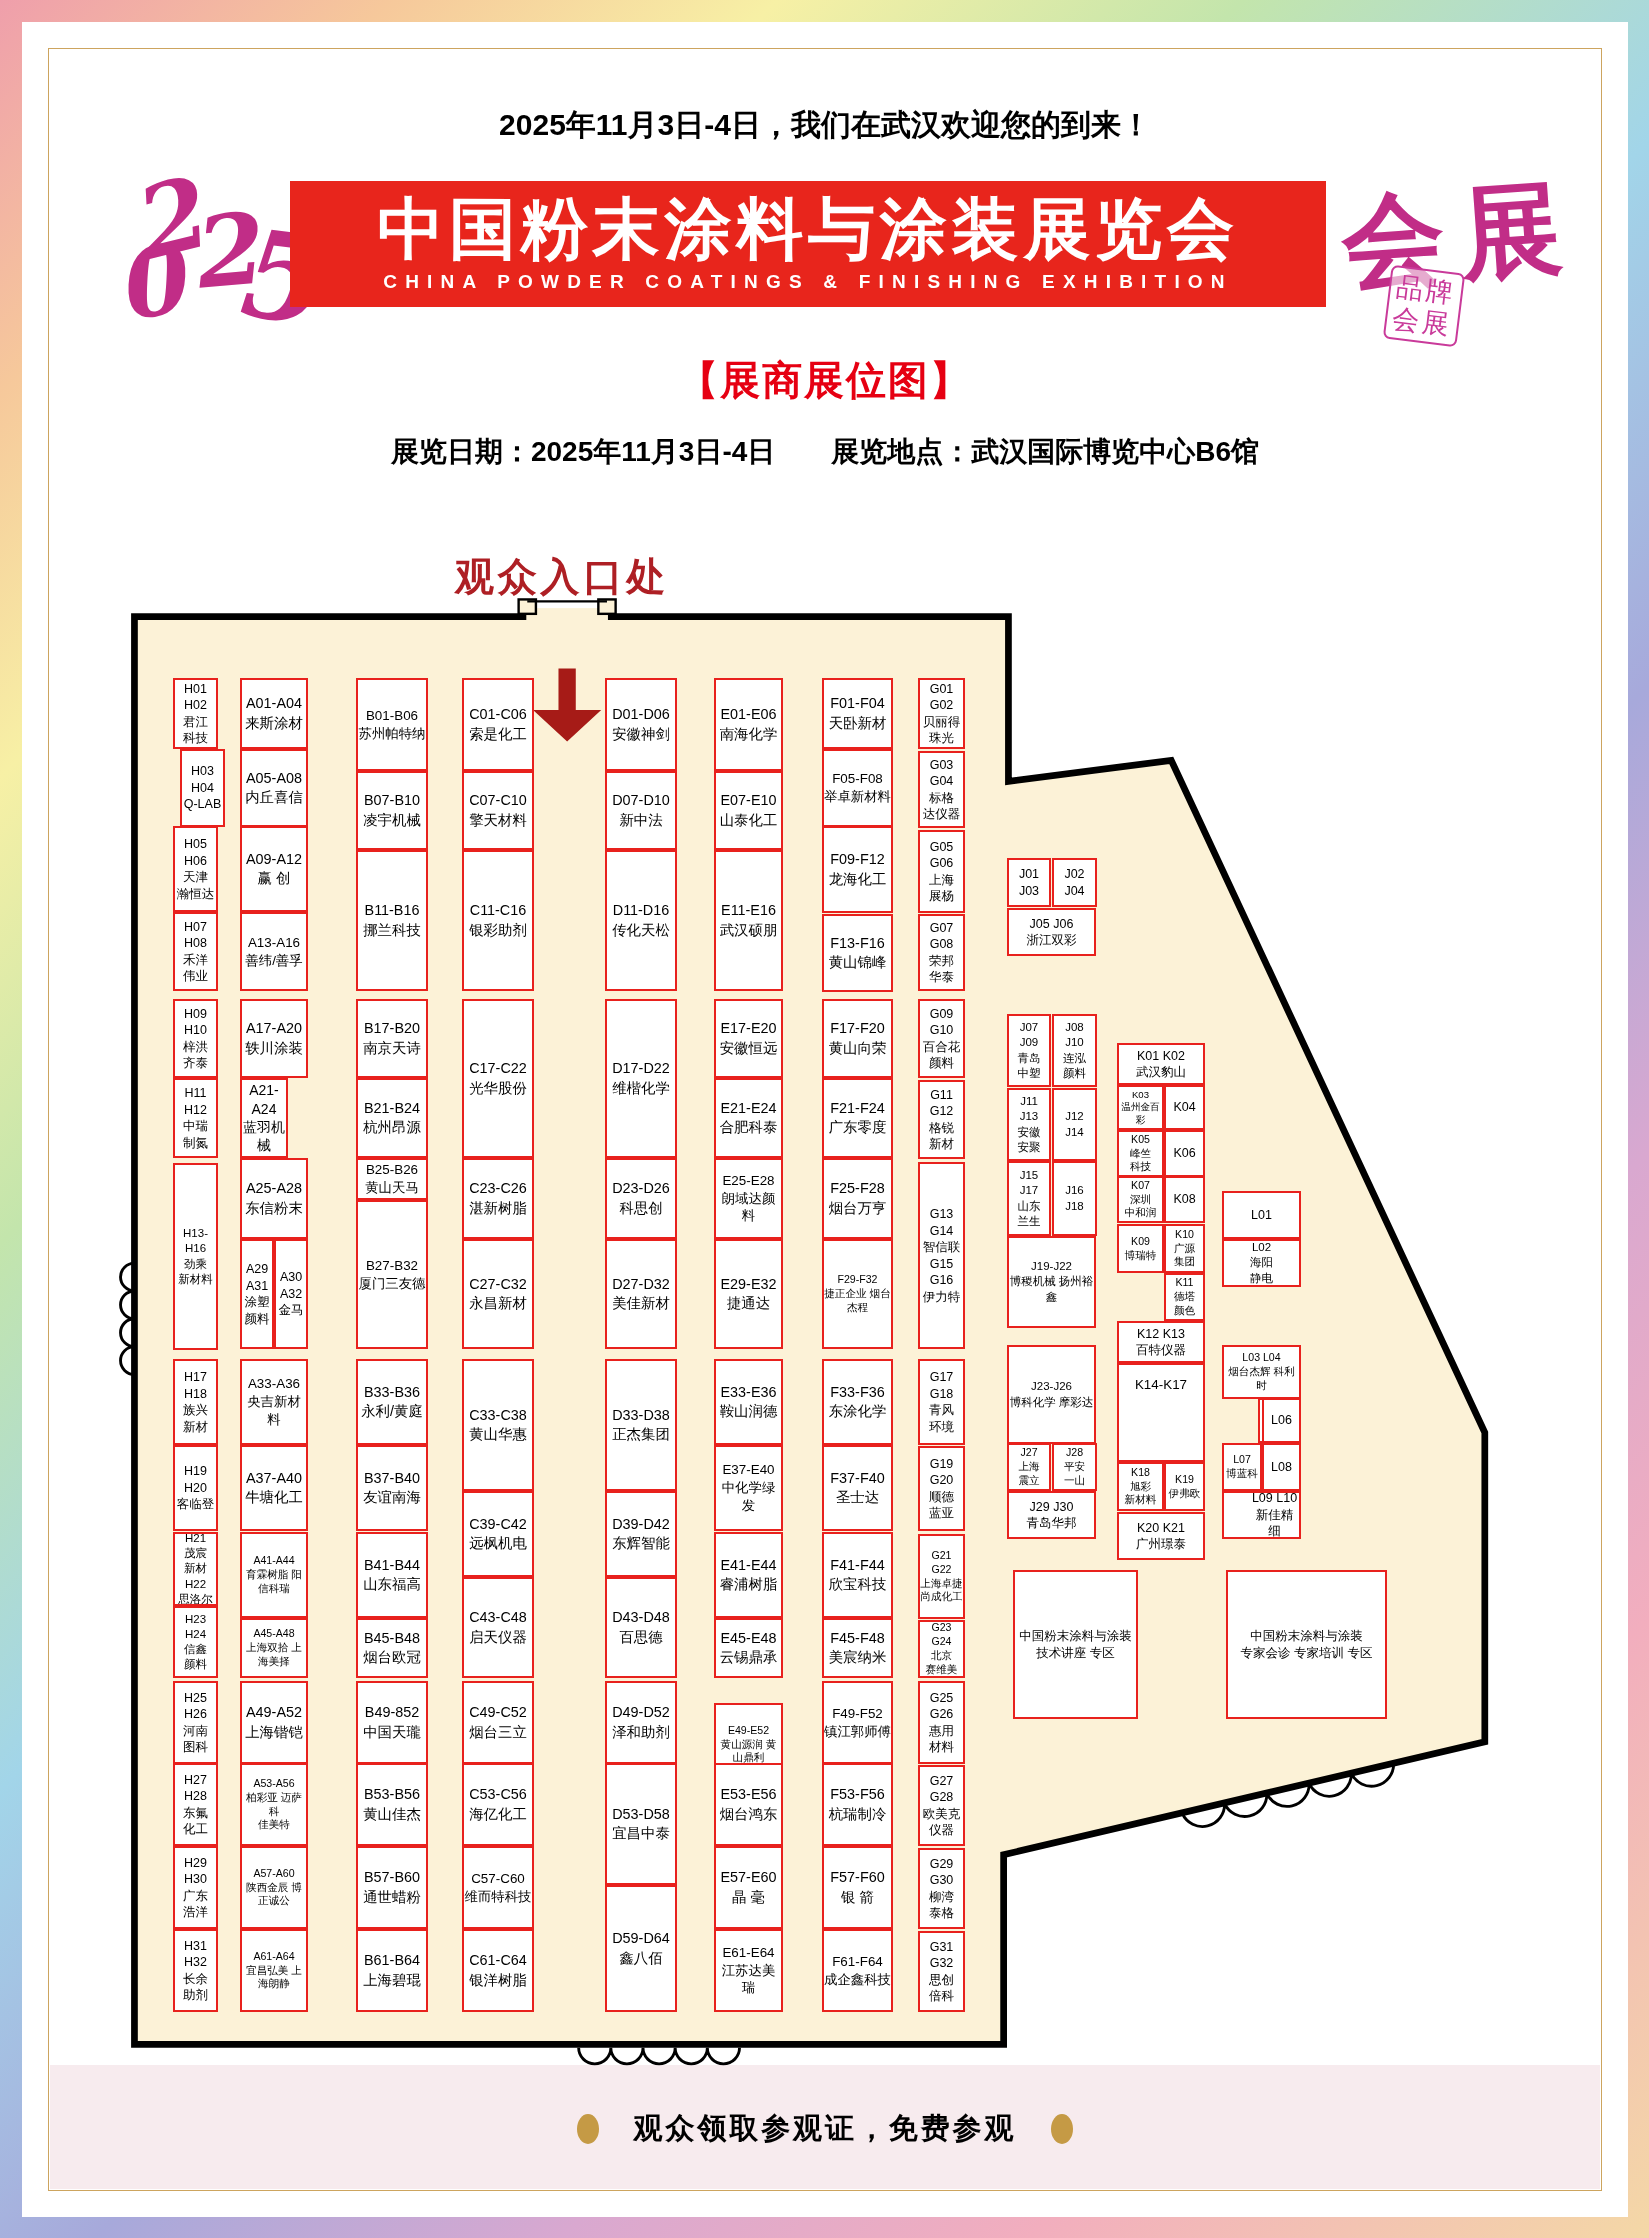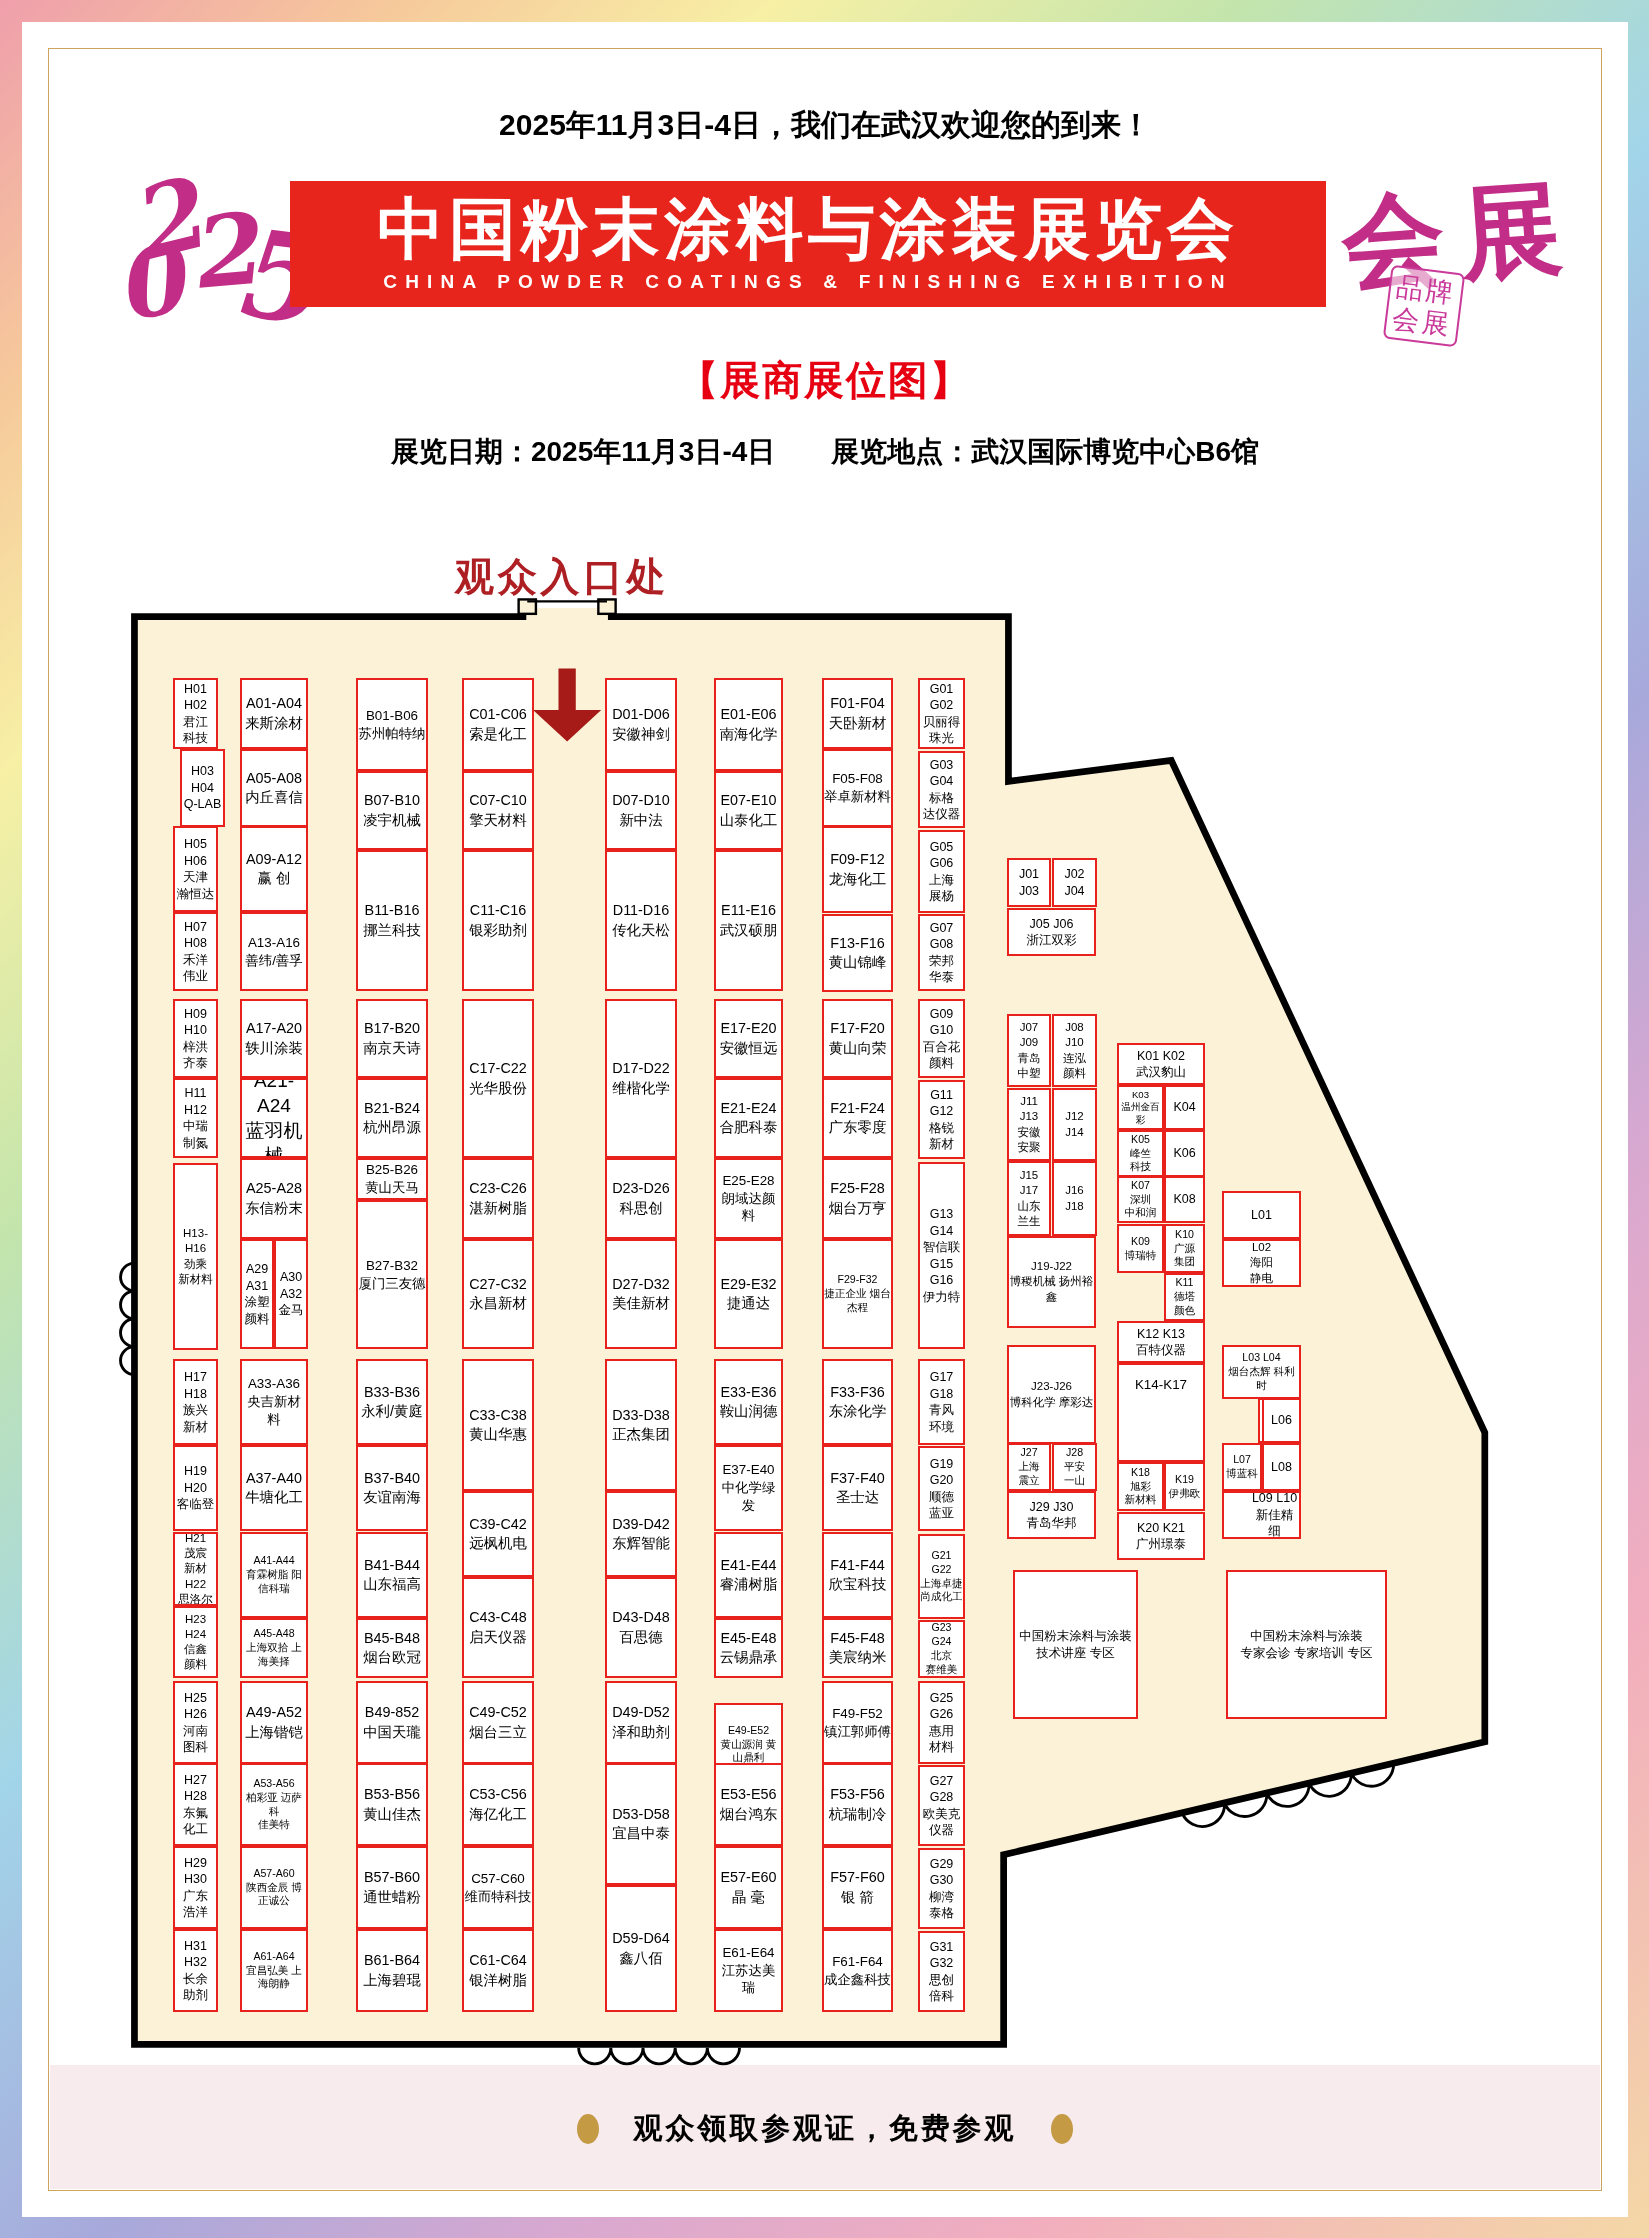--- a/index.html
+++ b/index.html
@@ -184,21 +184,21 @@
 赢 创</span>
       </div>
       <div class="booth" style="left: 240px; top: 912px; width: 68px; height: 79px; font-size: 13.4px;">
         <span>A13-A16
 善纬/善孚</span>
       </div>
       <div class="booth" style="left: 240px; top: 999px; width: 68px; height: 79px; font-size: 14.4px;">
         <span>A17-A20
 轶川涂装</span>
       </div>
-      <div class="booth" style="left: 240px; top: 1078px; width: 68px; height: 80px; font-size: 19px; justify-content: center;">
+      <div class="booth" style="left: 240px; top: 1078px; width: 48px; height: 80px; font-size: 14px; justify-content: center;">
         <span>A21-A24
 蓝羽机械</span>
       </div>
       <div class="booth" style="left: 240px; top: 1158px; width: 68px; height: 81px; font-size: 14.4px;">
         <span>A25-A28
 东信粉末</span>
       </div>
       <div class="booth" style="left: 240px; top: 1239px; width: 34px; height: 110px; font-size: 12.5px;">
         <span>A29
 A31

